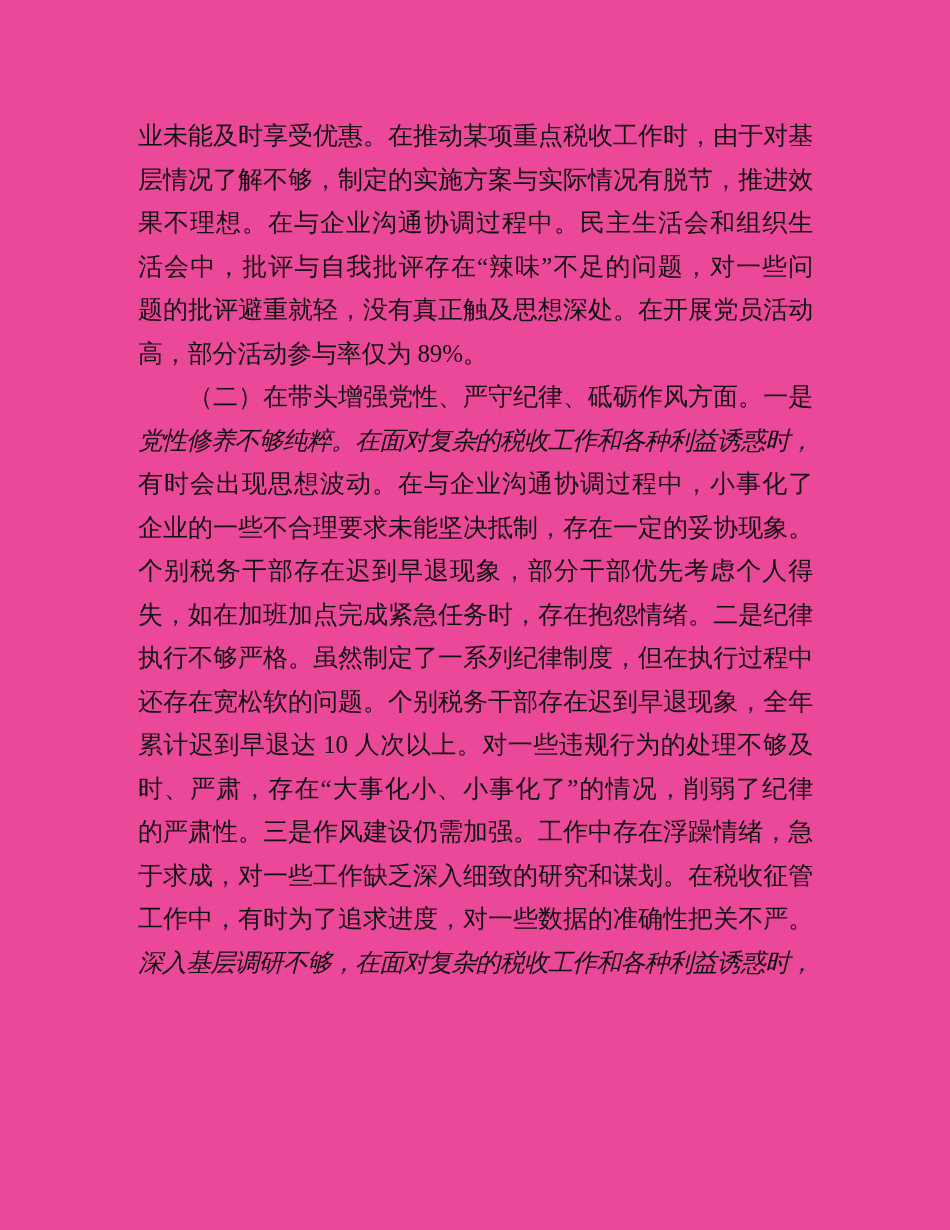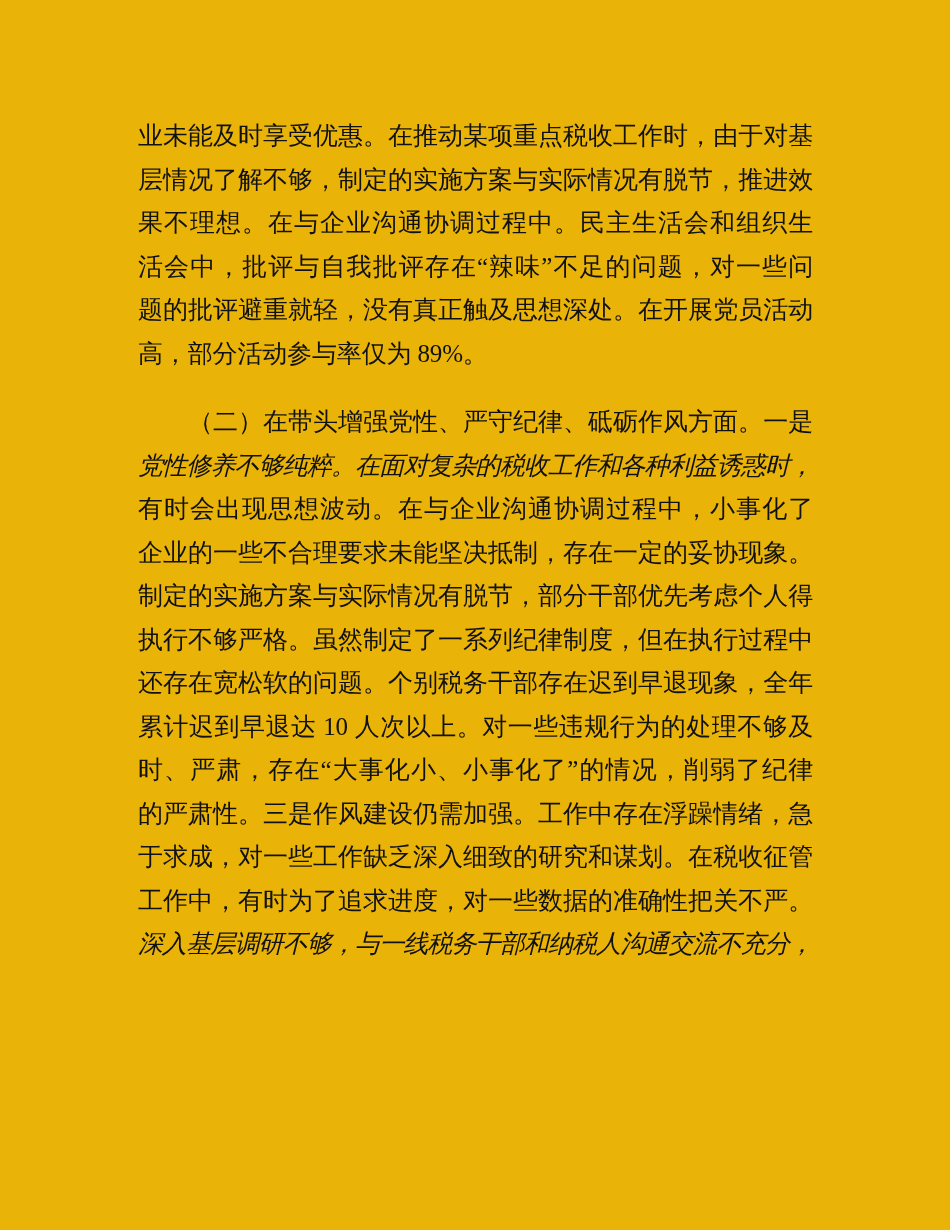--- a/index.html
+++ b/index.html
@@ -4,35 +4,35 @@
 <style>
   html, body {
     margin: 0;
     padding: 0;
     background: #ffffff;
   }
   .page {
     position: relative;
     width: 950px;
     height: 1230px;
-    background: #eab308;
+    background: #ec4899;
     overflow: hidden;
   }
   .textblock {
     position: absolute;
     left: 138px;
     top: 114px;
     width: 675px;
     color: #111111;
     font-family: "Liberation Serif", "DejaVu Serif", serif;
     font-size: 25px;
     line-height: 43.5px;
   }
   .para { margin: 0; padding: 0; }
-  .para + .para { margin-top: 25px; }
+  .para + .para { margin-top: 0; }
   .line {
     text-align: justify;
     text-align-last: justify;
     letter-spacing: -0.15px;
   }
   .line.endline {
     text-align-last: left;
   }
   .line.tight {
     letter-spacing: -1.05px;
@@ -55,25 +55,26 @@
       <div class="line">活会中，批评与自我批评存在“辣味”不足的问题，对一些问</div>
       <div class="line">题的批评避重就轻，没有真正触及思想深处。在开展党员活动</div>
       <div class="line endline">高，部分活动参与率仅为 89%。</div>
     </div>
 
     <div class="para">
       <div class="line indent">（二）在带头增强党性、严守纪律、砥砺作风方面。一是</div>
       <div class="line tight">党性修养不够纯粹。在面对复杂的税收工作和各种利益诱惑时，</div>
       <div class="line">有时会出现思想波动。在与企业沟通协调过程中，小事化了</div>
       <div class="line">企业的一些不合理要求未能坚决抵制，存在一定的妥协现象。</div>
-      <div class="line">制定的实施方案与实际情况有脱节，部分干部优先考虑个人得</div>
+      <div class="line">个别税务干部存在迟到早退现象，部分干部优先考虑个人得</div>
+      <div class="line">失，如在加班加点完成紧急任务时，存在抱怨情绪。二是纪律</div>
       <div class="line">执行不够严格。虽然制定了一系列纪律制度，但在执行过程中</div>
       <div class="line">还存在宽松软的问题。个别税务干部存在迟到早退现象，全年</div>
       <div class="line">累计迟到早退达 10 人次以上。对一些违规行为的处理不够及</div>
       <div class="line">时、严肃，存在“大事化小、小事化了”的情况，削弱了纪律</div>
       <div class="line">的严肃性。三是作风建设仍需加强。工作中存在浮躁情绪，急</div>
       <div class="line">于求成，对一些工作缺乏深入细致的研究和谋划。在税收征管</div>
       <div class="line">工作中，有时为了追求进度，对一些数据的准确性把关不严。</div>
-      <div class="line tight">深入基层调研不够，与一线税务干部和纳税人沟通交流不充分，</div>
+      <div class="line tight">深入基层调研不够，在面对复杂的税收工作和各种利益诱惑时，</div>
     </div>
 
   </div>
 </div>
 
 </body></html>

